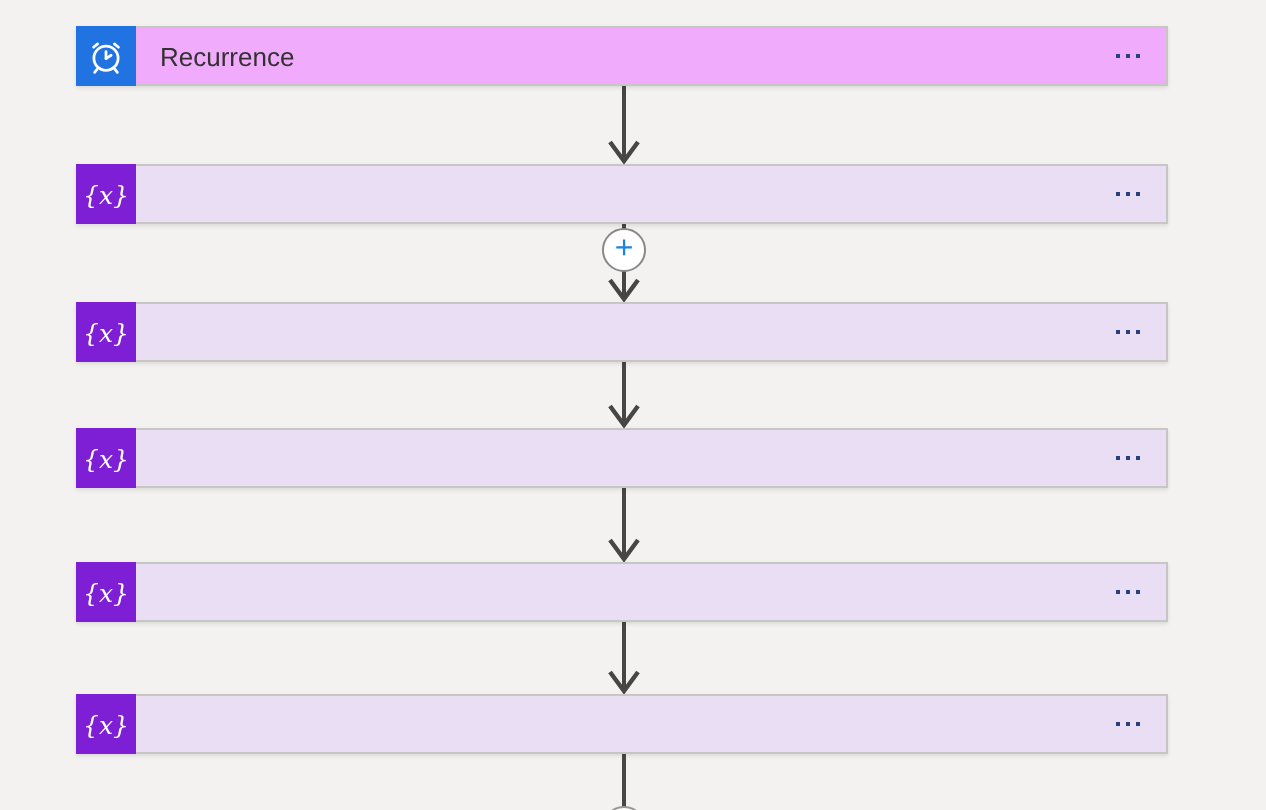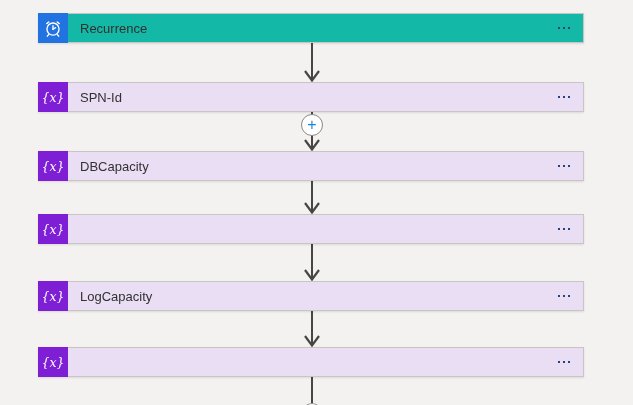--- a/index.html
+++ b/index.html
@@ -6,21 +6,21 @@
   .canvas{
     position:relative;width:633px;height:405px;background:#f3f2f1;
     overflow:hidden;font-family:"Liberation Sans",sans-serif;
   }
   .node{
     position:absolute;left:38px;width:546px;height:30px;
     display:flex;align-items:stretch;box-sizing:border-box;
     background:#eadef5;border:1px solid #c8c6c4;
     box-shadow:0 1px 2px rgba(0,0,0,.10);cursor:pointer;
   }
-  .node.trigger{background:#14b8a6;}
+  .node.trigger{background:#f0abfc;}
   .node .icon{
     width:30px;min-width:30px;margin:-1px 0 -1px -1px;
     display:flex;align-items:center;justify-content:center;
   }
   .icon.variable-bg{
     background:#7e1fd6;color:#ffffff;
     font-family:"DejaVu Serif",serif;font-style:italic;font-size:12.5px;
   }
   .icon.trigger-bg{background:#2173e2;}
   .node .label{
@@ -105,35 +105,33 @@
           <i></i>
           <i></i>
         </span>
     </button>
   </div>
 
   <div class="node" style="top:82px">
     <div class="icon variable-bg">
       <span>{x}</span>
     </div>
-    <div class="label">SPN-Id</div>
     <button class="menu" aria-label="menu">
       <span style="display:flex;gap:3px;">
           <i></i>
           <i></i>
           <i></i>
         </span>
     </button>
   </div>
 
   <div class="node" style="top:151px">
     <div class="icon variable-bg">
       <span>{x}</span>
     </div>
-    <div class="label">DBCapacity</div>
     <button class="menu" aria-label="menu">
       <span style="display:flex;gap:3px;">
           <i></i>
           <i></i>
           <i></i>
         </span>
     </button>
   </div>
 
   <div class="node" style="top:214px">
@@ -146,21 +144,20 @@
           <i></i>
           <i></i>
         </span>
     </button>
   </div>
 
   <div class="node" style="top:281px">
     <div class="icon variable-bg">
       <span>{x}</span>
     </div>
-    <div class="label">LogCapacity</div>
     <button class="menu" aria-label="menu">
       <span style="display:flex;gap:3px;">
           <i></i>
           <i></i>
           <i></i>
         </span>
     </button>
   </div>
 
   <div class="node" style="top:347px">

